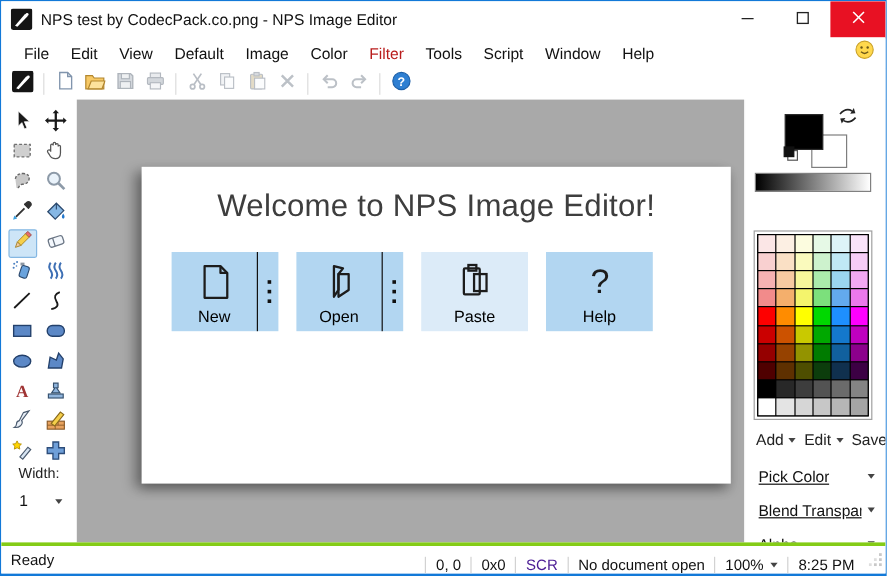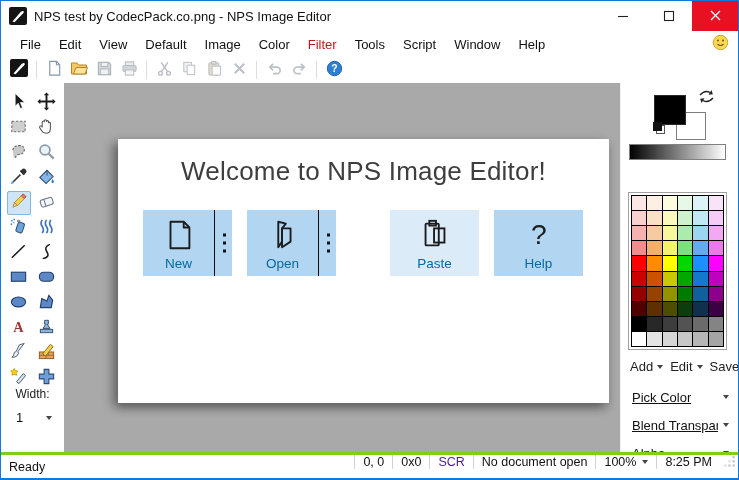--- a/index.html
+++ b/index.html
@@ -33,25 +33,25 @@
   .width-box{position:absolute;left:0;right:0;top:304px;text-align:center;font-size:12px;color:#222;}
   .width-select{margin-top:9px;display:flex;align-items:center;justify-content:space-between;padding:0 12px 0 15px;font-size:13px;color:#111;}
   
   .canvas{flex:1;background:#a9a9a9;position:relative;}
   .welcome{position:absolute;left:54px;top:56px;width:491px;height:264px;background:#fff;
            box-shadow:-6px 4px 10px rgba(0,0,0,.32), 0 5px 9px rgba(0,0,0,.22);}
   .w-title{margin:0;padding-top:17px;text-align:center;font-size:26px;font-weight:normal;color:#3e3e3e;letter-spacing:.2px;}
   .w-buttons{position:absolute;left:25px;top:71px;display:flex;gap:15px;}
   .w-btn{position:relative;width:89px;height:66px;box-sizing:border-box;}
   .w-btn[data-variant="blue"]{background:#b2d6f1;}
-  .w-btn[data-variant="light"]{background:#dcebf8;margin-left:39px;}
+  .w-btn[data-variant="light"]{background:#dcebf8;}
   .w-main{position:absolute;inset:0;display:flex;flex-direction:column;align-items:center;justify-content:flex-end;padding-bottom:5px;box-sizing:border-box;}
   .w-btn[data-menu="true"] .w-main{right:18px;}
   .w-icon{flex:1;display:flex;align-items:center;justify-content:center;padding-top:4px;}
-  .w-label{font-size:13.5px;color:#0369a1;}
+  .w-label{font-size:13.5px;color:#000000;}
   .w-divider{position:absolute;right:17px;top:0;bottom:0;width:1px;background:#111;}
   .w-dots{position:absolute;right:6px;top:50%;transform:translateY(-50%);display:flex;flex-direction:column;gap:5px;}
   .w-dots i{width:3px;height:3px;background:#111;display:block;}
   .w-note{position:absolute;left:25px;top:180px;width:445px;font-size:16.5px;line-height:1.5;color:#8f8f8f;}
   
   .rightpanel{width:117px;background:#fff;position:relative;flex:none;overflow:hidden;border-left:1px solid #f2f2f2;}
   .fg-swatch{position:absolute;left:33px;top:12px;width:30px;height:28px;background:#000;border:1px solid #2a2a2a;z-index:2;}
   .bg-swatch{position:absolute;left:55px;top:29px;width:28px;height:26px;background:#fff;border:1px solid #7e7e7e;z-index:1;}
   .swap-btn{position:absolute;left:77px;top:6px;z-index:3;display:flex;}
   .mini-btn{position:absolute;left:31px;top:38px;z-index:3;display:flex;}
@@ -63,21 +63,21 @@
   .actions{position:absolute;left:9px;top:276px;width:100px;display:flex;align-items:center;gap:7px;font-size:13px;color:#222;}
   .action{display:inline-flex;align-items:center;gap:4px;}
   .cp-dds{position:absolute;left:11px;top:300px;width:97px;}
   .cp-dd{height:28px;display:flex;align-items:center;justify-content:space-between;font-size:13px;color:#111;}
   .cp-dd-label{white-space:nowrap;overflow:hidden;max-width:86px;text-decoration:underline;}
   
   .dda{width:0;height:0;border-left:3.5px solid transparent;border-right:3.5px solid transparent;border-top:4px solid #444;display:inline-block;flex:none;}
   
   .statusbar{position:absolute;left:0;right:0;bottom:0;height:23px;border-top:3px solid #84cc16;display:flex;align-items:center;background:#fff;font-size:12.5px;color:#111;}
   .sb-left{padding-left:8px;}
-  .sb-right{margin-left:auto;display:flex;align-items:flex-start;height:100%;}
+  .sb-right{margin-left:auto;display:flex;align-items:flex-end;height:100%;}
   .seg{display:flex;align-items:center;padding:0 8px;border-left:1px solid #d2d2d2;white-space:nowrap;}
   .seg-scr{color:#4c1d95;}
   .seg-zoom{gap:6px;}
   .grip{display:flex;align-items:flex-end;padding:0 2px 2px 3px;}
 </style>
 </head>
 <body>
 
 <div class="win">
 

